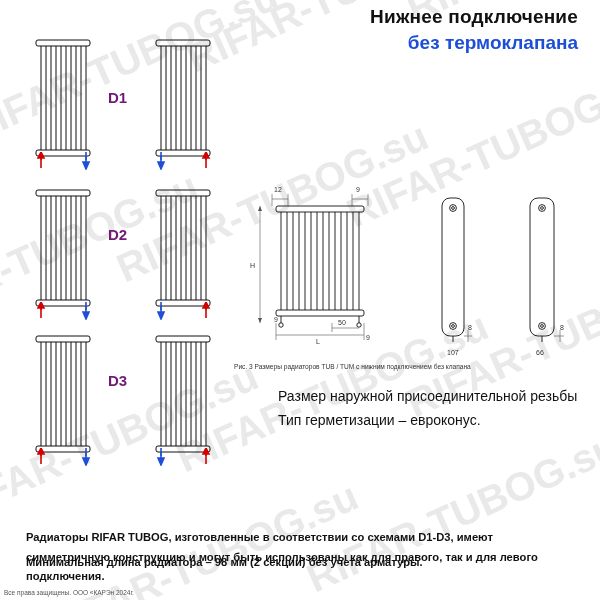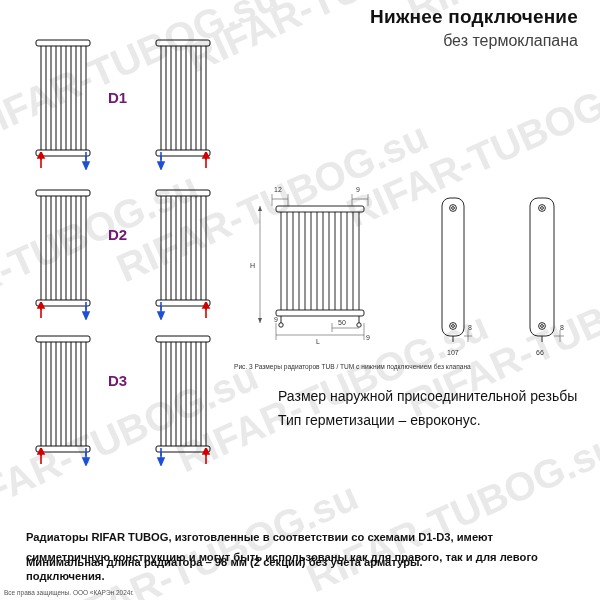--- a/index.html
+++ b/index.html
@@ -34,21 +34,21 @@
 
   
   .header{
     position:absolute; right:0; top:6px; text-align:right;
     padding-right:22px;
   }
   .header .line1{
     font-size:19px; font-weight:bold; color:#111; letter-spacing:.2px;
   }
   .header .line2{
-    font-size:16px; font-weight:normal; color:#404040; margin-top:4px;
+    font-size:19px; font-weight:bold; color:#1d4ed8; margin-top:4px;
   }
 
   
   .rad{ position:absolute; }
   .rad svg{ display:block; }
 
   .dlabel{
     position:absolute;
     font-size:15px; font-weight:bold; color:#701a75;
   }

